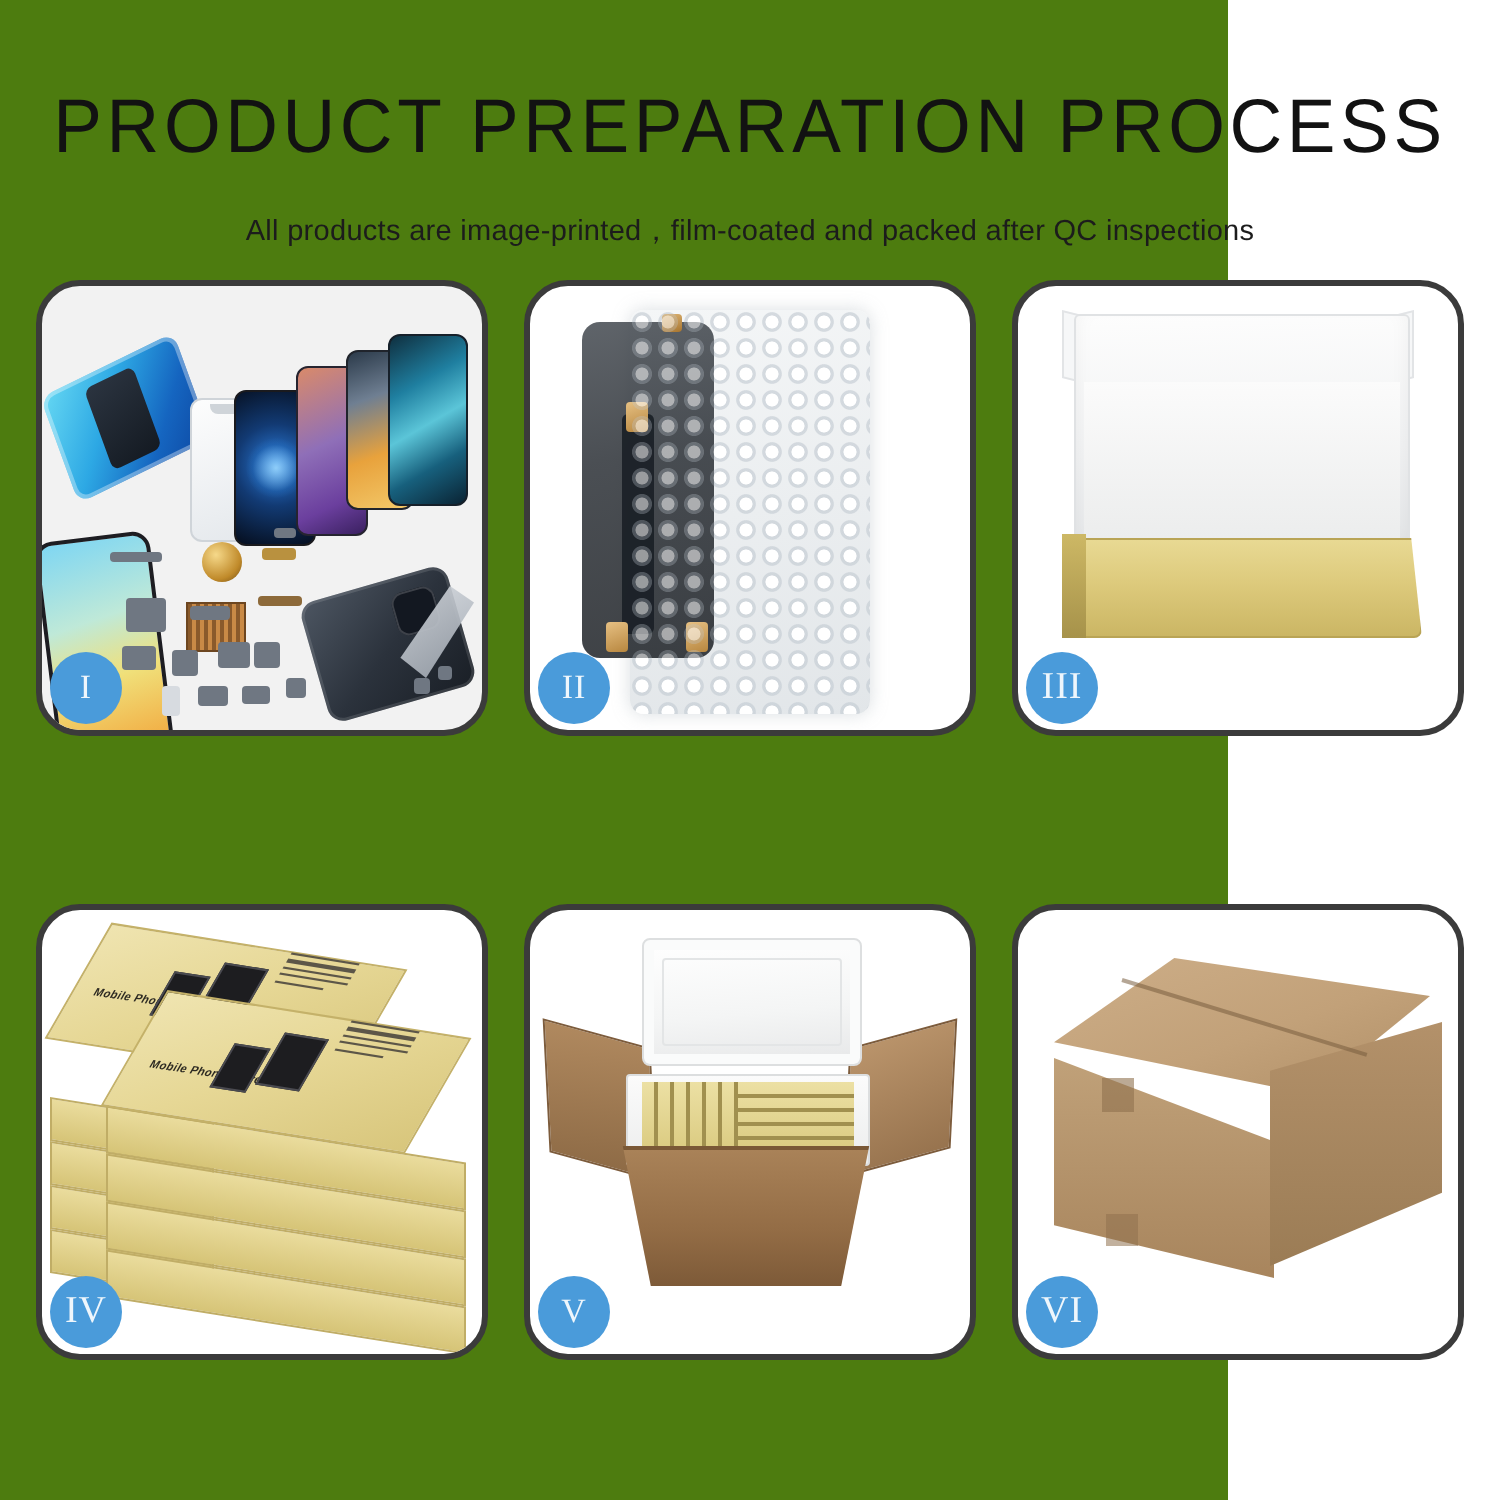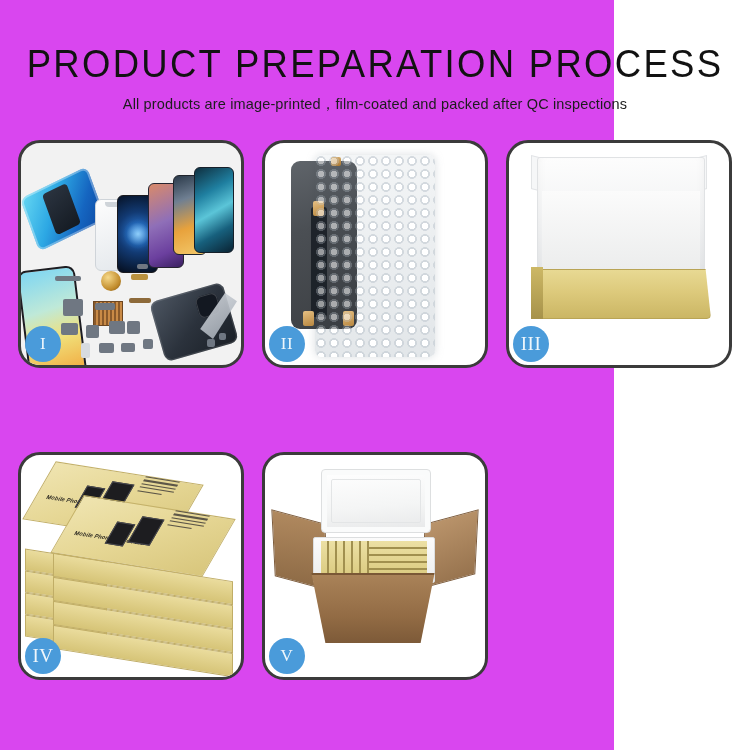--- a/index.html
+++ b/index.html
@@ -4,21 +4,21 @@
 <style>
   * { box-sizing: border-box; }
   html, body {
     margin: 0; padding: 0;
     width: 750px; height: 750px;
     background: #ffffff;
     font-family: "Liberation Sans", sans-serif;
     overflow: hidden;
   }
 
-  #page { position: relative; width: 614px; height: 750px; background: #d946ef; }
+  #page { position: relative; width: 614px; height: 750px; background: #4d7c0f; }
 
   
   .header { position: absolute; left: 0; top: 0; width: 750px; text-align: center; }
   .title {
     font-family: "Liberation Sans", sans-serif;
     font-size: 38px;
     font-weight: 500;
     letter-spacing: 2.4px;
     color: #121212;
     margin: 0;
@@ -26,21 +26,21 @@
     line-height: 44px;
     transform: scaleX(0.96);
     white-space: nowrap;
   }
   .subtitle {
     font-family: "Liberation Sans", sans-serif;
     font-size: 14.5px;
     font-weight: 400;
     letter-spacing: 0.15px;
     color: #1c1c1c;
-    margin: 0;
+    margin: 12px;
     padding-top: 9px;
     line-height: 18px;
     white-space: nowrap;
   }
 
   
   .grid {
     position: absolute;
     left: 18px; top: 140px;
     width: 714px; height: 540px;
@@ -521,15 +521,26 @@
             <b style="top:13px;"></b>
             <b style="top:20px;"></b>
           <b style="top:27px;"></b>
             <b style="top:34px;"></b>
         </div>
         <div class="p5-cartonbody"></div>
       </div>
       <div class="badge">V</div>
     </div>
 
+    <div class="panel">
+      <div class="panel-stage">
+        <div class="p6-top"></div>
+        <div class="p6-left"></div>
+        <div class="p6-right"></div>
+        <div class="p6-seam"></div>
+        <div class="p6-tapeA"></div>
+        <div class="p6-tapeB"></div>
+      </div>
+      <div class="badge wide">VI</div>
+    </div>
 
   </div>
 </div>
 
 </body></html>

